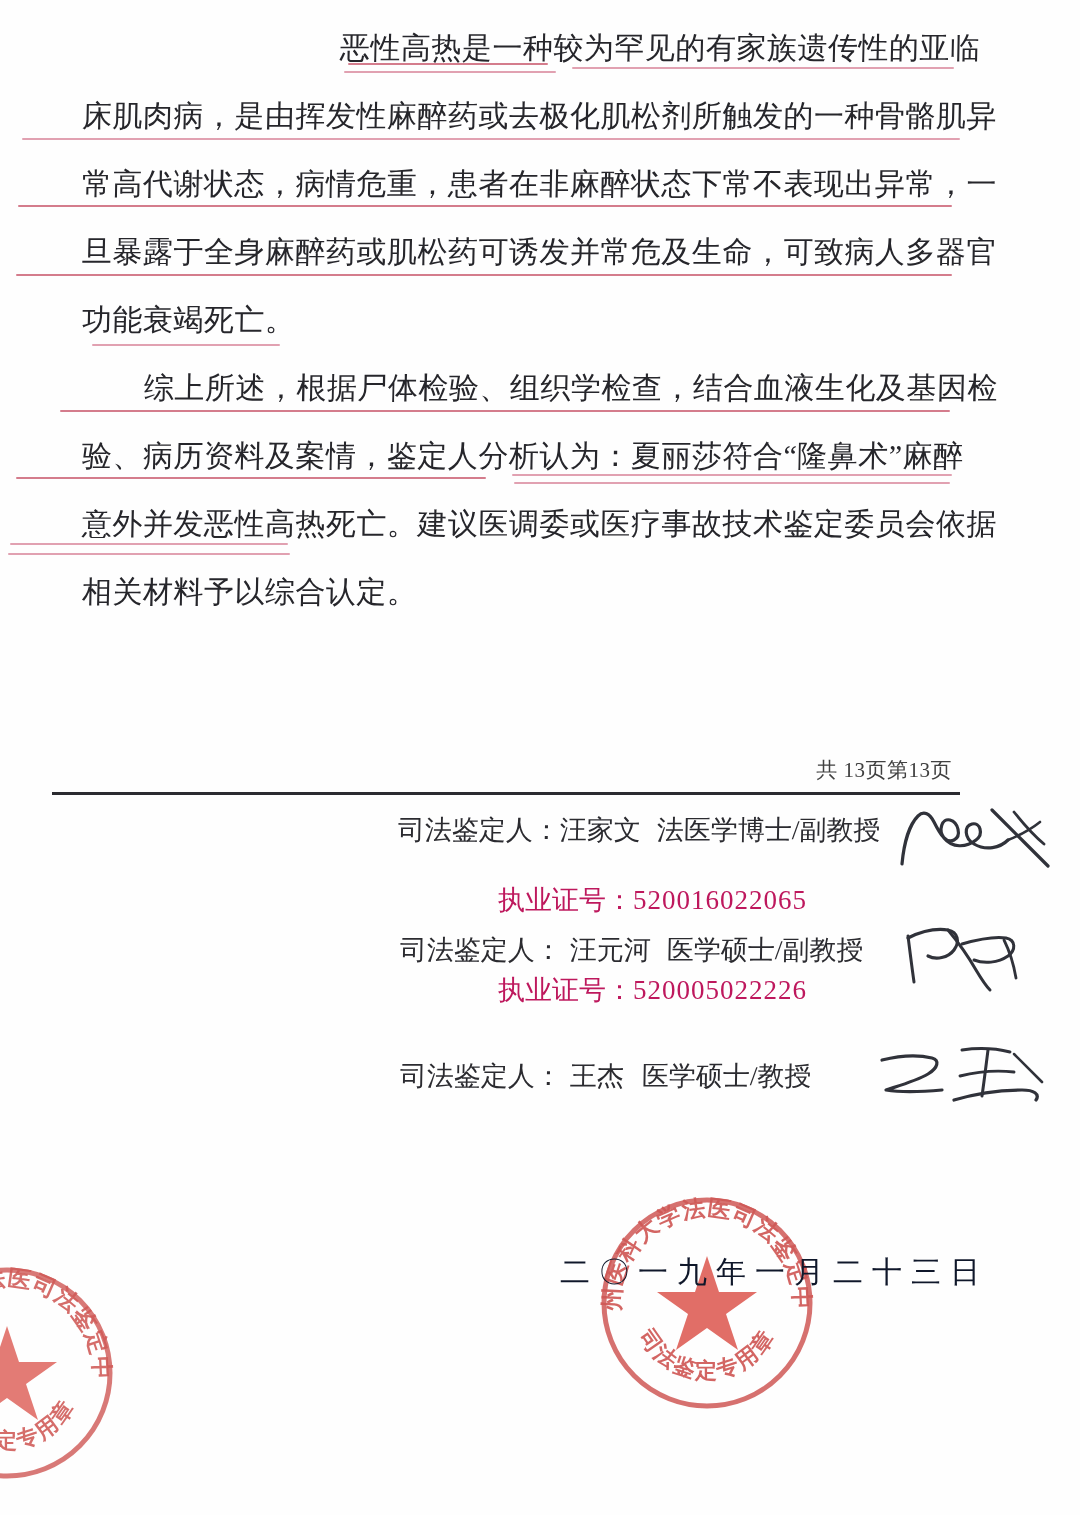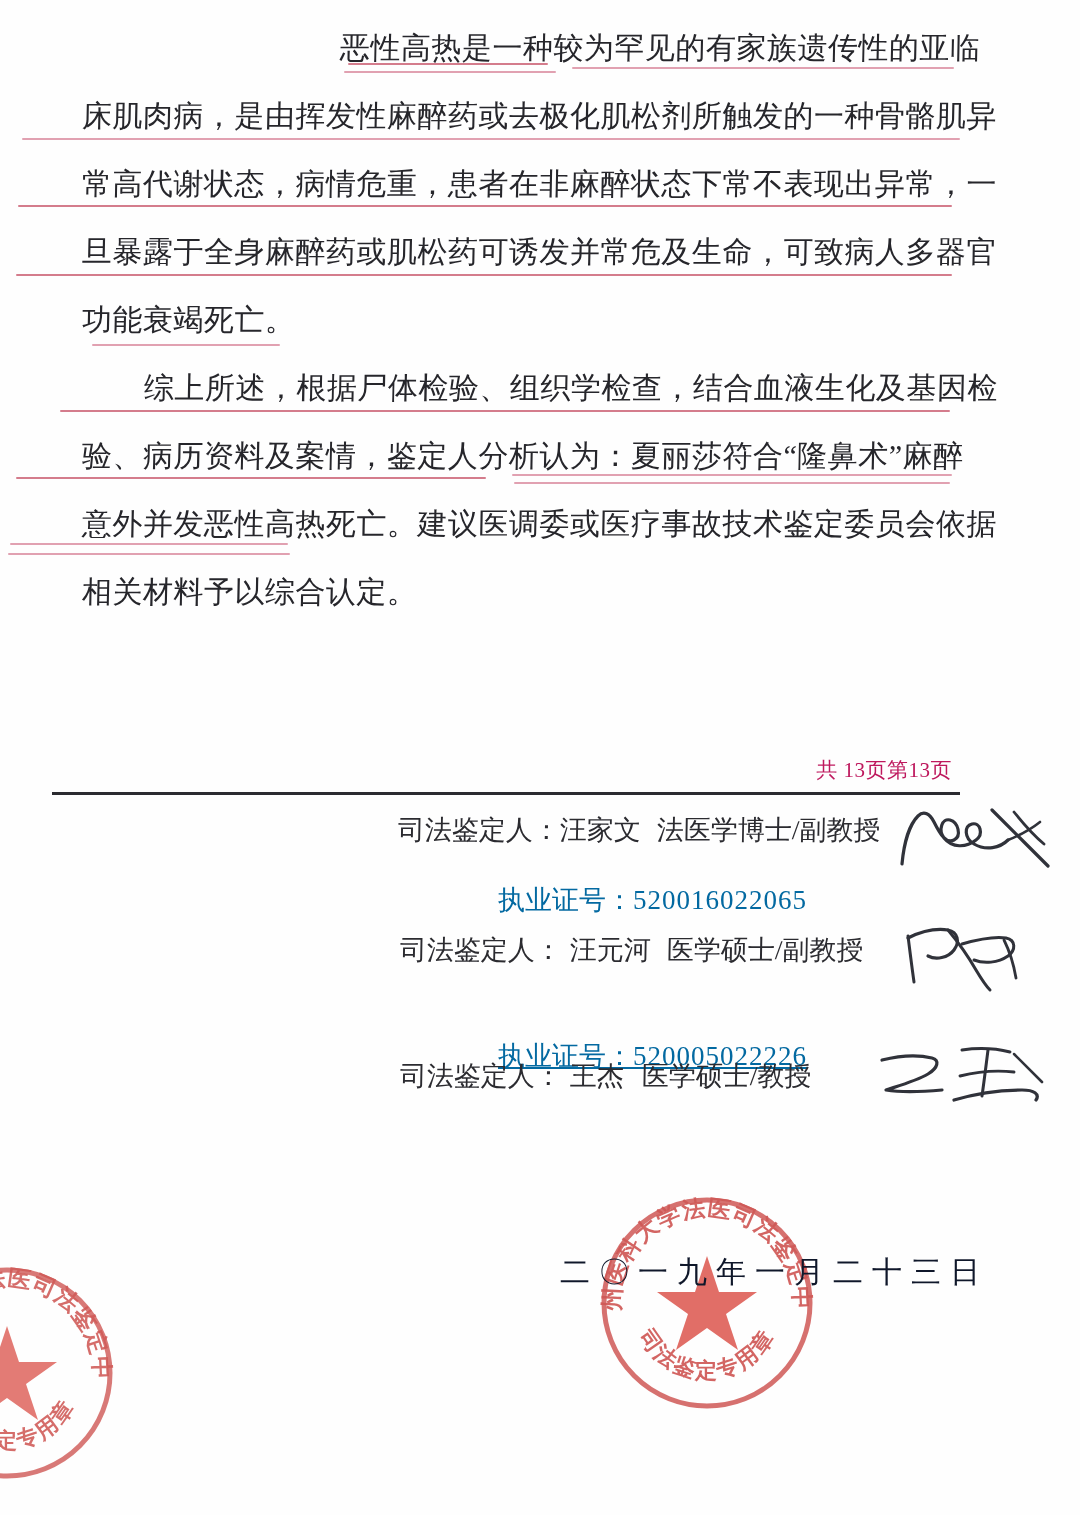--- a/index.html
+++ b/index.html
@@ -50,21 +50,21 @@
     border-radius: 2px;
   }
   .ul.pink { background: #d98a9e; opacity: .8; }
 
   
   .pagenum {
     position: absolute;
     right: 128px;
     top: 756px;
     font-size: 21px;
-    color: #be185d;
+    color: #404040;
     letter-spacing: .5px;
     white-space: nowrap;
   }
   .hrule {
     position: absolute;
     left: 52px;
     top: 792px;
     width: 908px;
     height: 3px;
     background: #2b2b30;
@@ -75,21 +75,21 @@
     position: absolute;
     font-size: 27px;
     color: #2b2b30;
     white-space: nowrap;
     font-family: "Liberation Serif", "DejaVu Serif", serif;
   }
   .sig-line .sk { display: inline-block; transform: skewX(-1deg); }
   .lic-line {
     position: absolute;
     font-size: 27px;
-    color: #0369a1;
+    color: #be185d;
     white-space: nowrap;
   }
   .lic-line .digits {
     font-family: "Liberation Serif", "DejaVu Serif", serif;
     letter-spacing: 1px;
   }
   .date-line {
     position: absolute;
     left: 560px;
     top: 1252px;
@@ -193,21 +193,21 @@
   </div>
 
   <div class="lic-line" style="left:498px; top:882px;">
     <span>执业证号：</span><span class="digits">520016022065</span>
   </div>
 
   <div class="sig-line" style="left:400px; top:932px;">
     <span class="sk">司法鉴定人：</span><span class="sk" style="padding-left:8px;">汪元河</span><span class="sk" style="padding-left:16px;">医学硕士/副教授</span>
   </div>
 
-  <div class="lic-line" style="left:498px; top:1038px;text-decoration:underline;">
+  <div class="lic-line" style="left:498px; top:972px;">
     <span>执业证号：</span><span class="digits">520005022226</span>
   </div>
 
   <div class="sig-line" style="left:400px; top:1058px;">
     <span class="sk">司法鉴定人：</span><span class="sk" style="padding-left:8px;">王杰</span><span class="sk" style="padding-left:18px;">医学硕士/教授</span>
   </div>
 
 
   <div class="sig-ink" style="left:896px; top:796px;">
     <svg width="180" height="80" viewBox="0 0 180 80">

